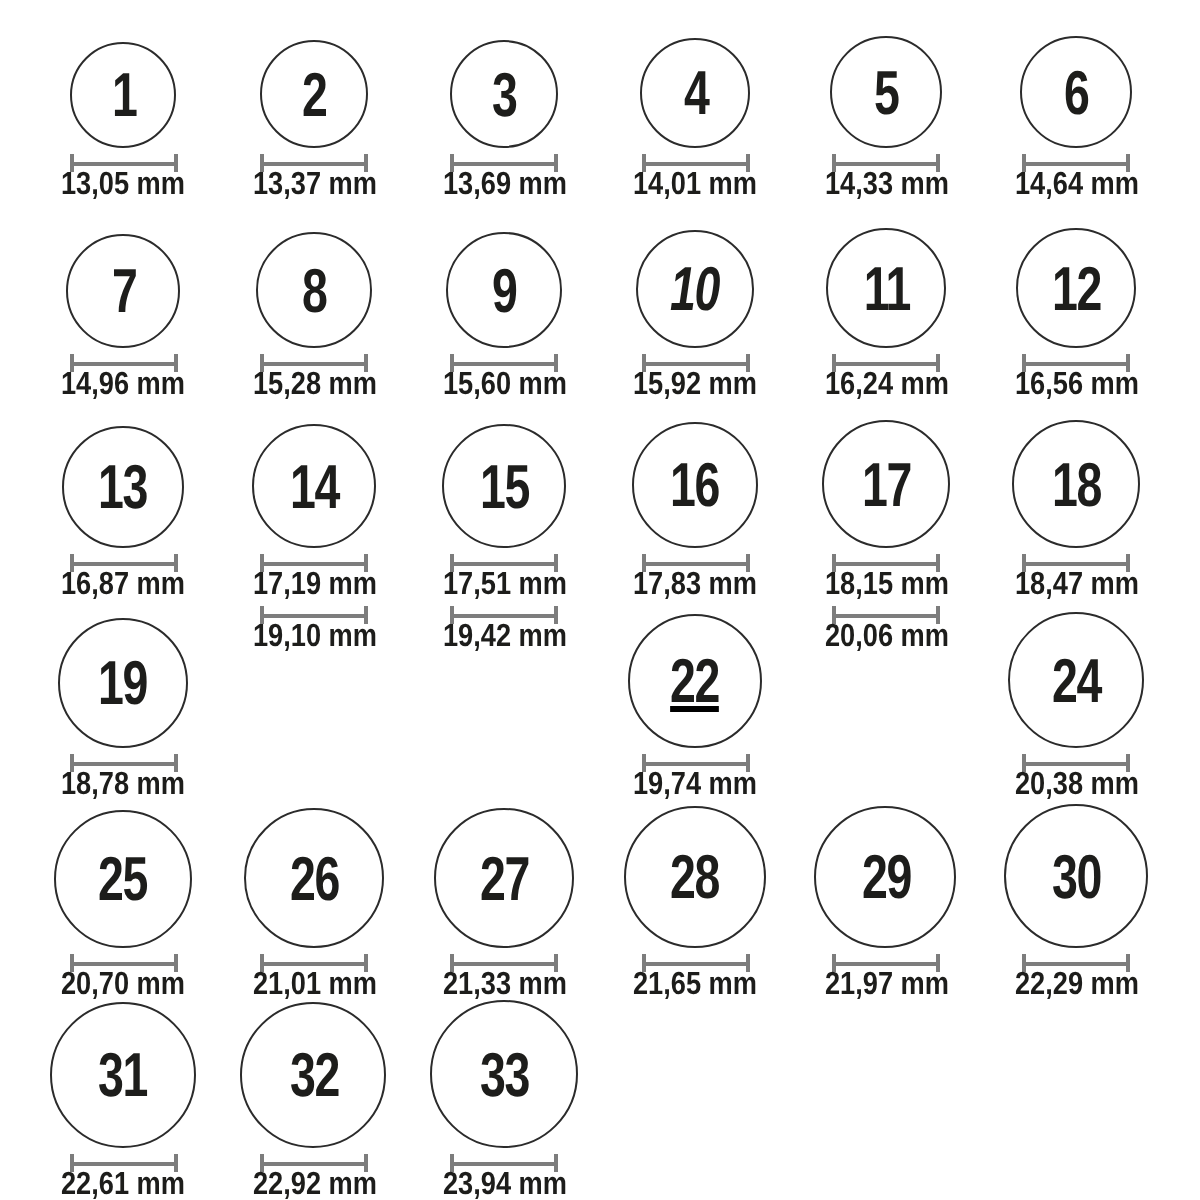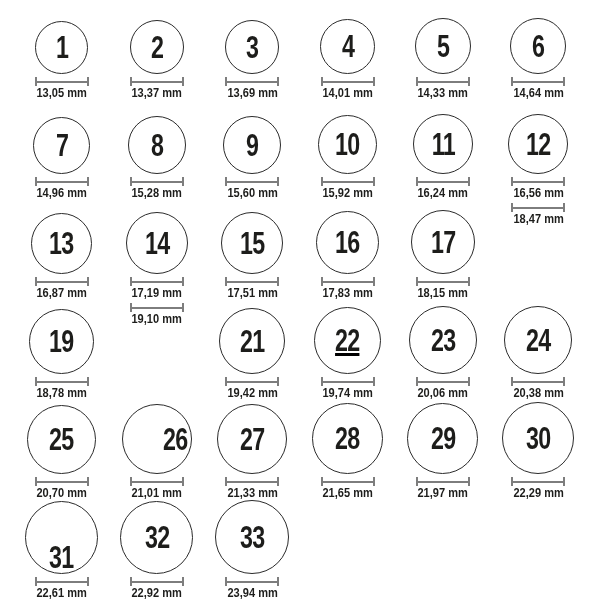--- a/index.html
+++ b/index.html
@@ -75,21 +75,21 @@
   .mbar{
     position:absolute;
     top:3.5px;
     left:1px;
     right:1px;
     height:2px;
     background:var(--line);
   }
   .label{
     margin-top:0;
-    font-size:13px;
+    font-size:16px;
     line-height:13px;
     font-weight:700;
     color:var(--text);
     white-space:nowrap;
   }
   .cond{
     display:inline-block;
     transform:scaleX(0.85);
   }
 </style>
@@ -212,21 +212,21 @@
         </div>
         <div class="measure">
           <span class="tick tick-left"></span>
           <span class="mbar"></span>
           <span class="tick tick-right"></span>
         </div>
         <div class="label"><span class="cond">15,60 mm</span></div>
       </div>
       <div class="cell">
         <div class="circle-box">
-          <div class="circle" style="width: 59px; height: 59px;">
+          <div class="circle" style="width: 59px; height: 59px; font-style: italic;">
             <span class="num">10</span>
           </div>
         </div>
         <div class="measure">
           <span class="tick tick-left"></span>
           <span class="mbar"></span>
           <span class="tick tick-right"></span>
         </div>
         <div class="label"><span class="cond">15,92 mm</span></div>
       </div>
@@ -317,20 +317,25 @@
           </div>
         </div>
         <div class="measure">
           <span class="tick tick-left"></span>
           <span class="mbar"></span>
           <span class="tick tick-right"></span>
         </div>
         <div class="label"><span class="cond">18,15 mm</span></div>
       </div>
       <div class="cell">
+        <div class="circle-box">
+          <div class="circle" style="width: 64px; height: 64px;">
+            <span class="num">18</span>
+          </div>
+        </div>
         <div class="measure">
           <span class="tick tick-left"></span>
           <span class="mbar"></span>
           <span class="tick tick-right"></span>
         </div>
         <div class="label"><span class="cond">18,47 mm</span></div>
       </div>
     </div>
     <div class="row">
       <div class="cell">
@@ -348,25 +353,20 @@
       </div>
       <div class="cell">
         <div class="measure">
           <span class="tick tick-left"></span>
           <span class="mbar"></span>
           <span class="tick tick-right"></span>
         </div>
         <div class="label"><span class="cond">19,10 mm</span></div>
       </div>
       <div class="cell">
-        <div class="circle-box">
-          <div class="circle" style="width: 66px; height: 66px;">
-            <span class="num">21</span>
-          </div>
-        </div>
         <div class="measure">
           <span class="tick tick-left"></span>
           <span class="mbar"></span>
           <span class="tick tick-right"></span>
         </div>
         <div class="label"><span class="cond">19,42 mm</span></div>
       </div>
       <div class="cell">
         <div class="circle-box">
           <div class="circle" style="width: 67px; height: 67px; text-decoration: underline;">
@@ -374,25 +374,20 @@
           </div>
         </div>
         <div class="measure">
           <span class="tick tick-left"></span>
           <span class="mbar"></span>
           <span class="tick tick-right"></span>
         </div>
         <div class="label"><span class="cond">19,74 mm</span></div>
       </div>
       <div class="cell">
-        <div class="circle-box">
-          <div class="circle" style="width: 68px; height: 68px;">
-            <span class="num">23</span>
-          </div>
-        </div>
         <div class="measure">
           <span class="tick tick-left"></span>
           <span class="mbar"></span>
           <span class="tick tick-right"></span>
         </div>
         <div class="label"><span class="cond">20,06 mm</span></div>
       </div>
       <div class="cell">
         <div class="circle-box">
           <div class="circle" style="width: 68px; height: 68px;">
@@ -416,21 +411,21 @@
         </div>
         <div class="measure">
           <span class="tick tick-left"></span>
           <span class="mbar"></span>
           <span class="tick tick-right"></span>
         </div>
         <div class="label"><span class="cond">20,70 mm</span></div>
       </div>
       <div class="cell">
         <div class="circle-box">
-          <div class="circle" style="width: 70px; height: 70px; justify-content: flex-end;">
+          <div class="circle" style="width: 70px; height: 70px;">
             <span class="num">26</span>
           </div>
         </div>
         <div class="measure">
           <span class="tick tick-left"></span>
           <span class="mbar"></span>
           <span class="tick tick-right"></span>
         </div>
         <div class="label"><span class="cond">21,01 mm</span></div>
       </div>
@@ -483,21 +478,21 @@
           <span class="tick tick-left"></span>
           <span class="mbar"></span>
           <span class="tick tick-right"></span>
         </div>
         <div class="label"><span class="cond">22,29 mm</span></div>
       </div>
     </div>
     <div class="row">
       <div class="cell">
         <div class="circle-box">
-          <div class="circle" style="width: 73px; height: 73px; align-items: flex-end;">
+          <div class="circle" style="width: 73px; height: 73px;">
             <span class="num">31</span>
           </div>
         </div>
         <div class="measure">
           <span class="tick tick-left"></span>
           <span class="mbar"></span>
           <span class="tick tick-right"></span>
         </div>
         <div class="label"><span class="cond">22,61 mm</span></div>
       </div>

